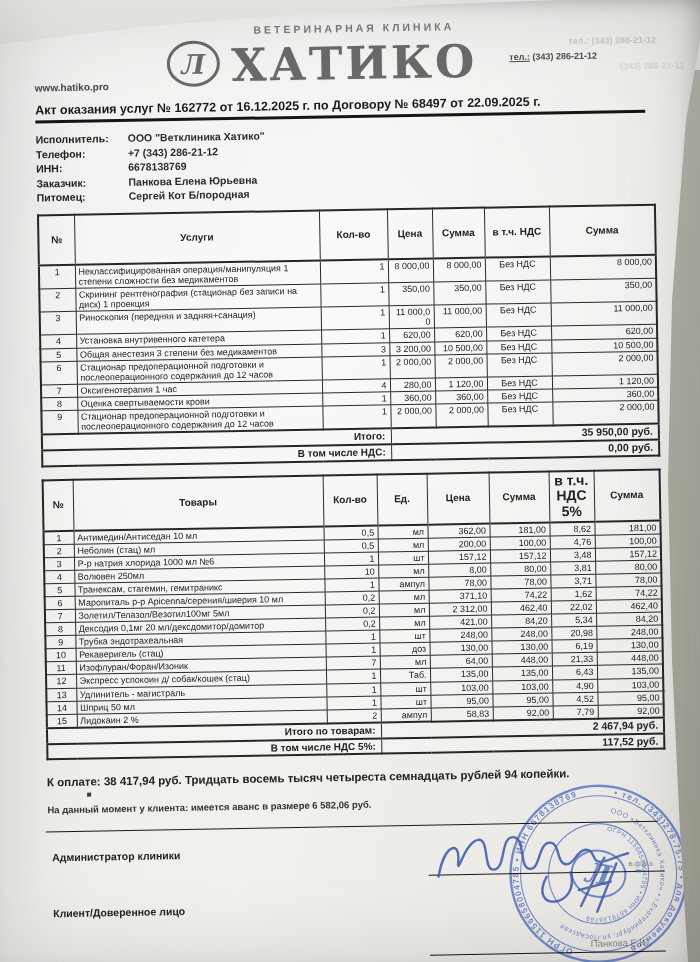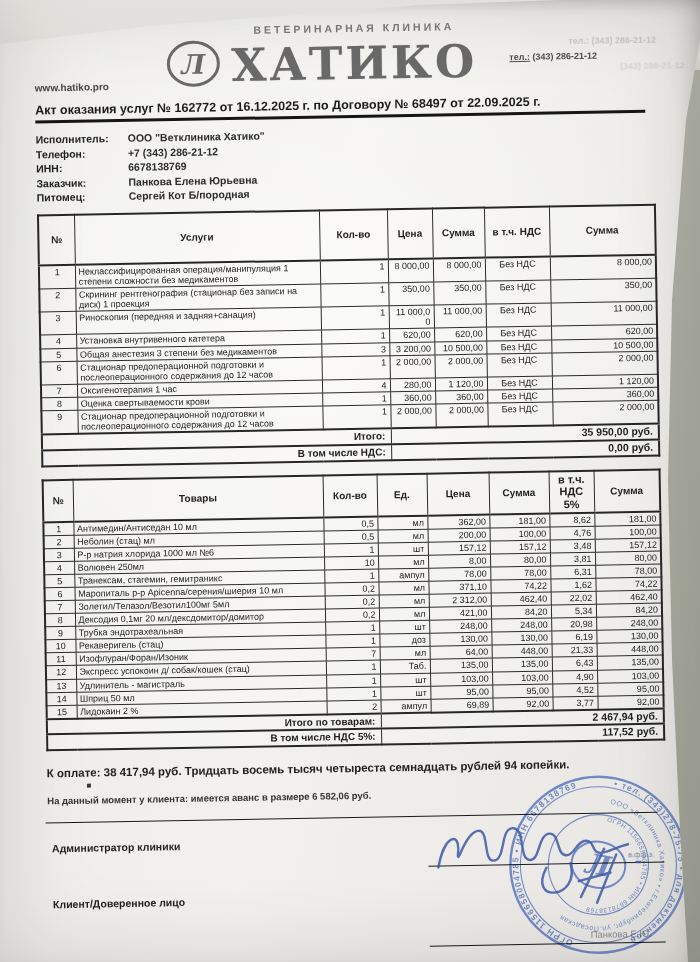--- a/index.html
+++ b/index.html
@@ -51,21 +51,21 @@
 
   
   table{border-collapse:collapse;width:100%;table-layout:fixed;
     border:2px solid #272727;background:rgba(255,255,255,.25);}
   th,td{border:1px solid #2c2c2c;font-size:9px;line-height:1.12;
     padding:1px 3px;vertical-align:top;overflow:hidden;}
   thead th{font-size:10px;font-weight:bold;text-align:center;vertical-align:middle;
     border-bottom:2px solid #272727;}
   .svc thead th{height:50px;}
   .gds thead th{height:42px;}
-  .gds thead th.hsmall{font-size:11px;}
+  .gds thead th.hsmall{font-size:14px;}
   td.c-num{text-align:center;}
   td.c-name{text-align:left;}
   td.c-qty,td.c-price,td.c-sum,td.c-sum2,td.c-unit,td.c-price2,td.c-vat2{text-align:right;}
   td.c-vat{text-align:center;}
   td.c-price{word-break:break-all;}
   tfoot td{border-top:2px solid #272727;font-weight:bold;}
   tfoot .t-label{text-align:right;font-size:10px;padding-right:5px;}
   tfoot .t-value{text-align:right;font-size:10.5px;padding-right:5px;}
   
   col.s1{width:36px;} col.s2{width:245px;} col.s3{width:68px;} col.s4{width:45px;}
@@ -336,21 +336,21 @@
               <td class="c-vat2">3,81</td>
               <td class="c-sum2">80,00</td>
             </tr>
             <tr>
               <td class="c-num">5</td>
               <td class="c-name">Транексам, стагемин, гемитраникс</td>
               <td class="c-qty">1</td>
               <td class="c-unit">ампул</td>
               <td class="c-price2">78,00</td>
               <td class="c-sum">78,00</td>
-              <td class="c-vat2">6,31</td>
+              <td class="c-vat2">3,71</td>
               <td class="c-sum2">78,00</td>
             </tr>
             <tr>
               <td class="c-num">6</td>
               <td class="c-name">Маропиталь р-р Apicenna/серения/шиерия 10 мл</td>
               <td class="c-qty">0,2</td>
               <td class="c-unit">мл</td>
               <td class="c-price2">371,10</td>
               <td class="c-sum">74,22</td>
               <td class="c-vat2">1,62</td>
@@ -434,23 +434,23 @@
               <td class="c-price2">95,00</td>
               <td class="c-sum">95,00</td>
               <td class="c-vat2">4,52</td>
               <td class="c-sum2">95,00</td>
             </tr>
             <tr>
               <td class="c-num">15</td>
               <td class="c-name">Лидокаин  2 %</td>
               <td class="c-qty">2</td>
               <td class="c-unit">ампул</td>
-              <td class="c-price2">69,89</td>
+              <td class="c-price2">58,83</td>
               <td class="c-sum">92,00</td>
-              <td class="c-vat2">3,77</td>
+              <td class="c-vat2">7,79</td>
               <td class="c-sum2">92,00</td>
             </tr>
           </tbody>
         <tfoot>
           <tr>
             <td colspan="3" class="t-label">Итого по товарам:</td>
             <td colspan="5" class="t-value">2 467,94 руб.</td>
           </tr>
           <tr>
             <td colspan="3" class="t-label">В том числе НДС 5%:</td>

